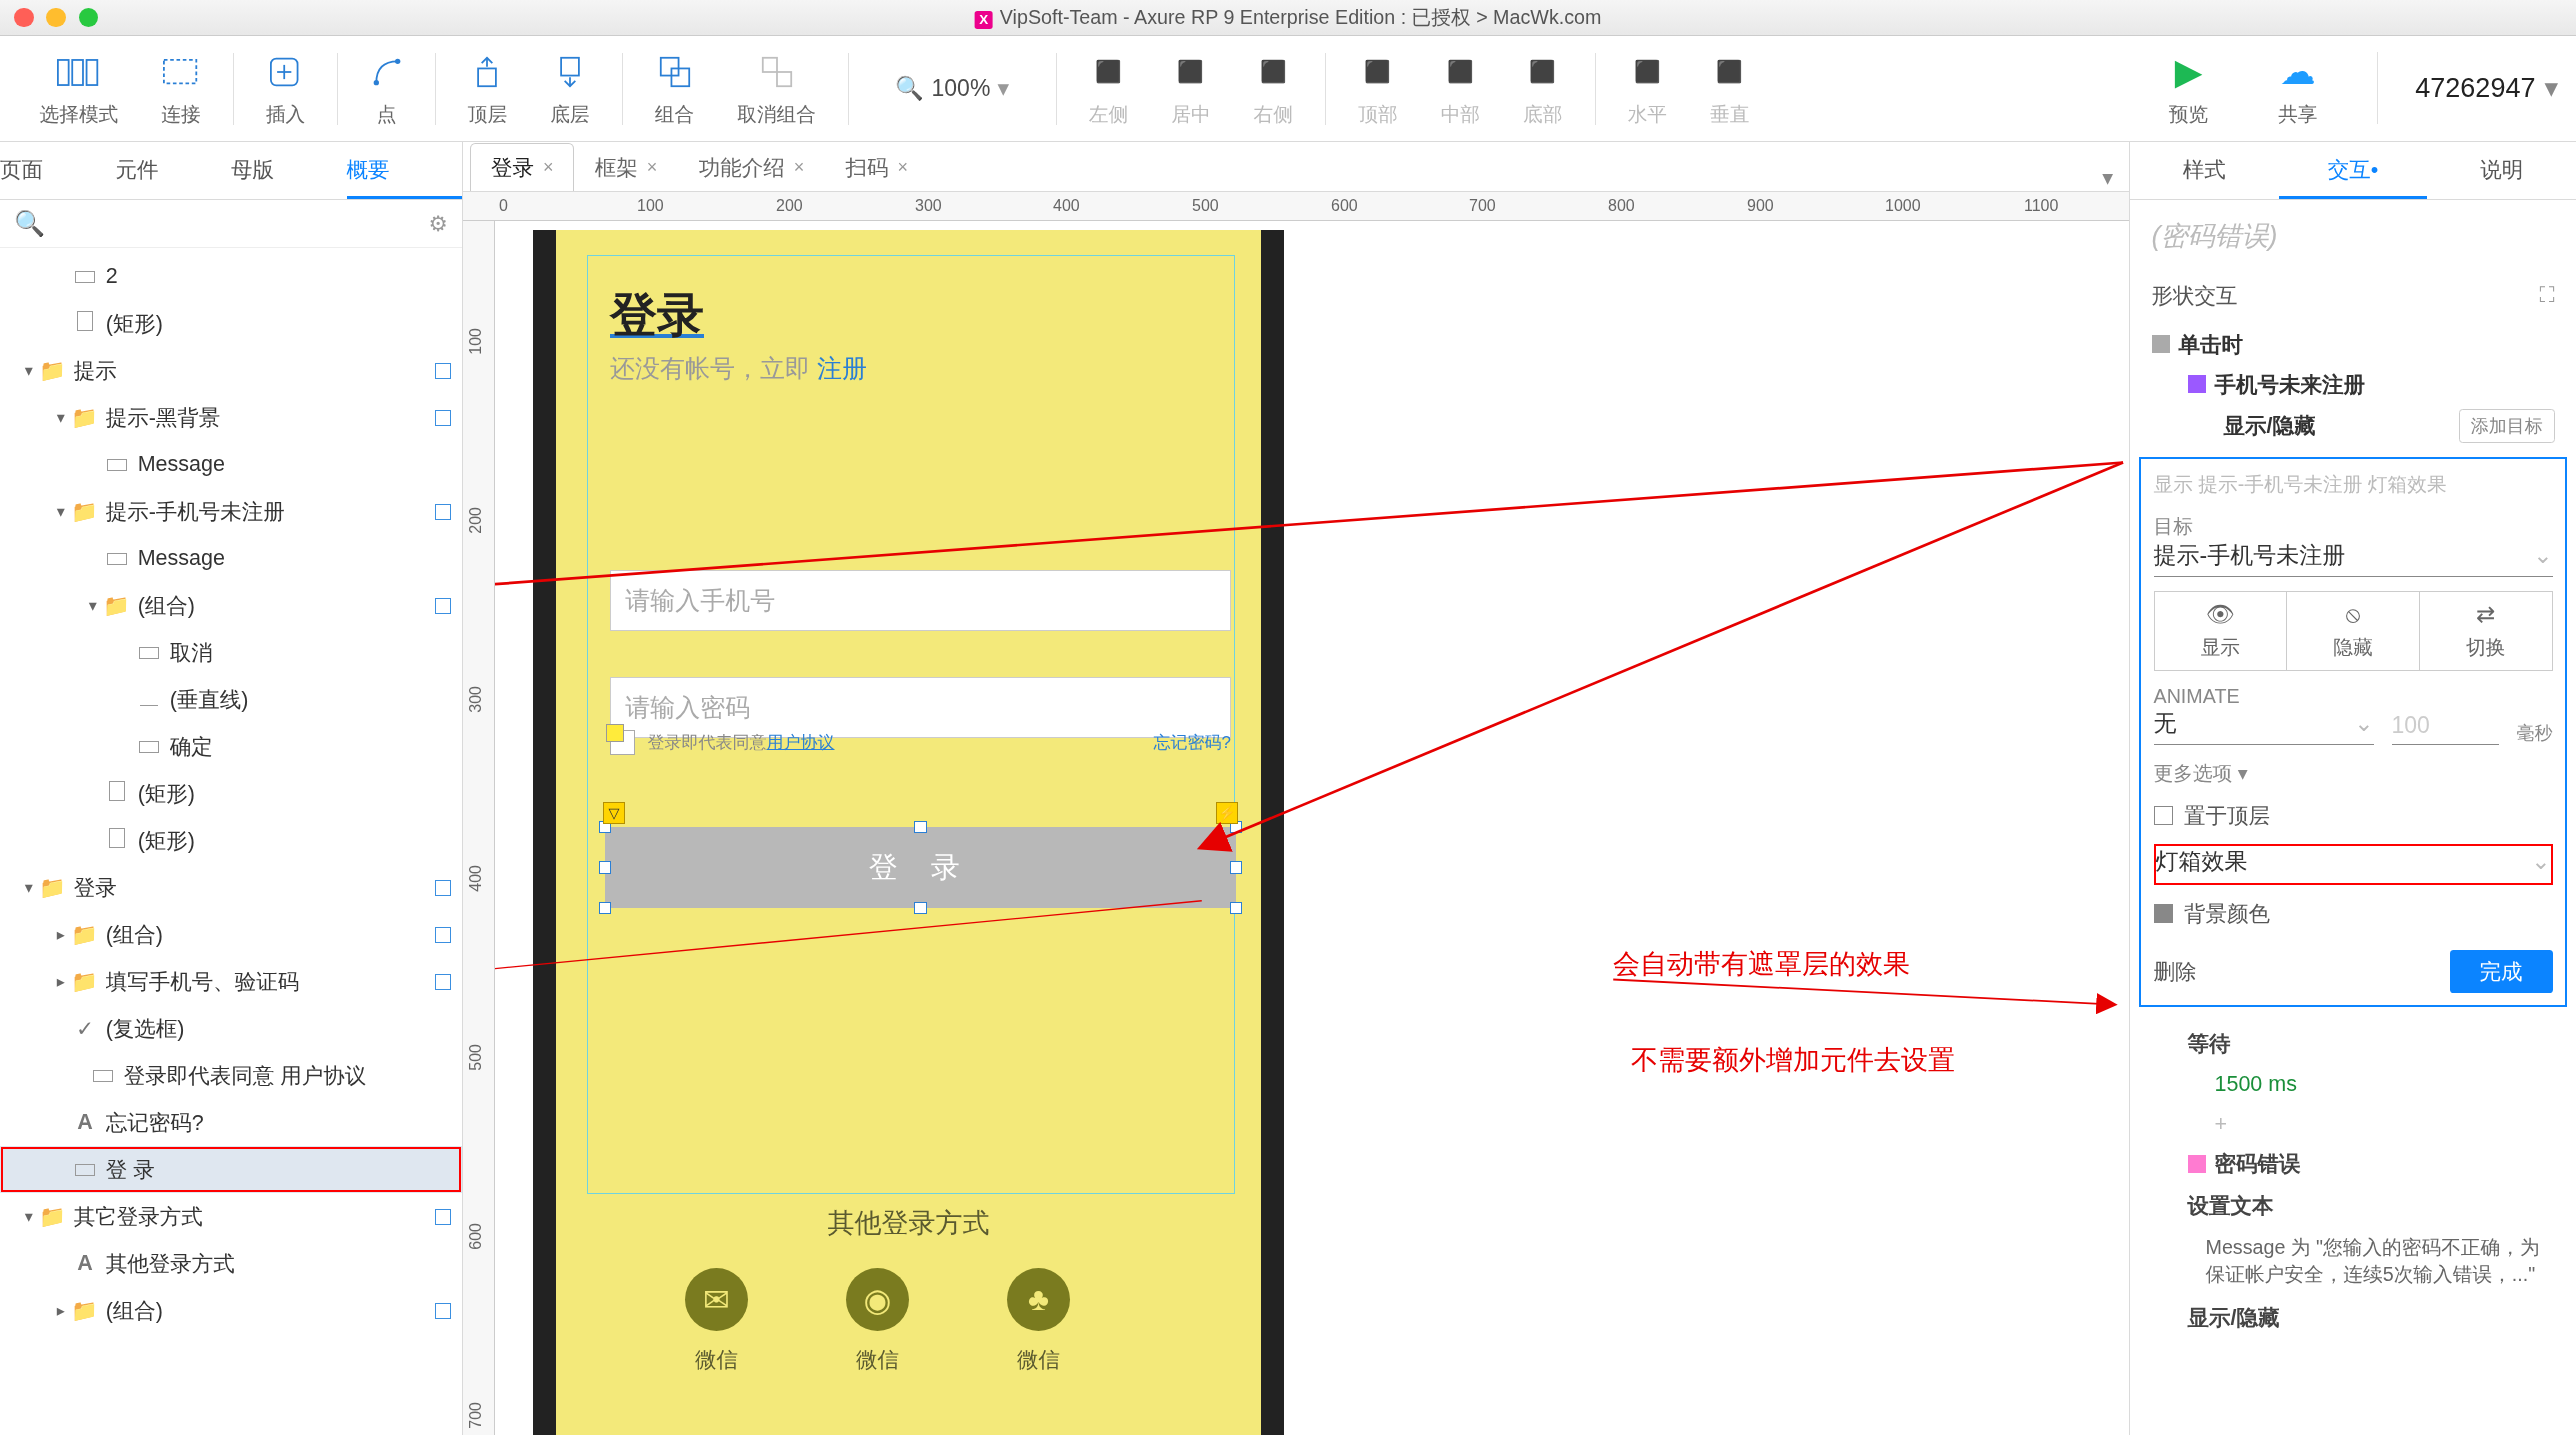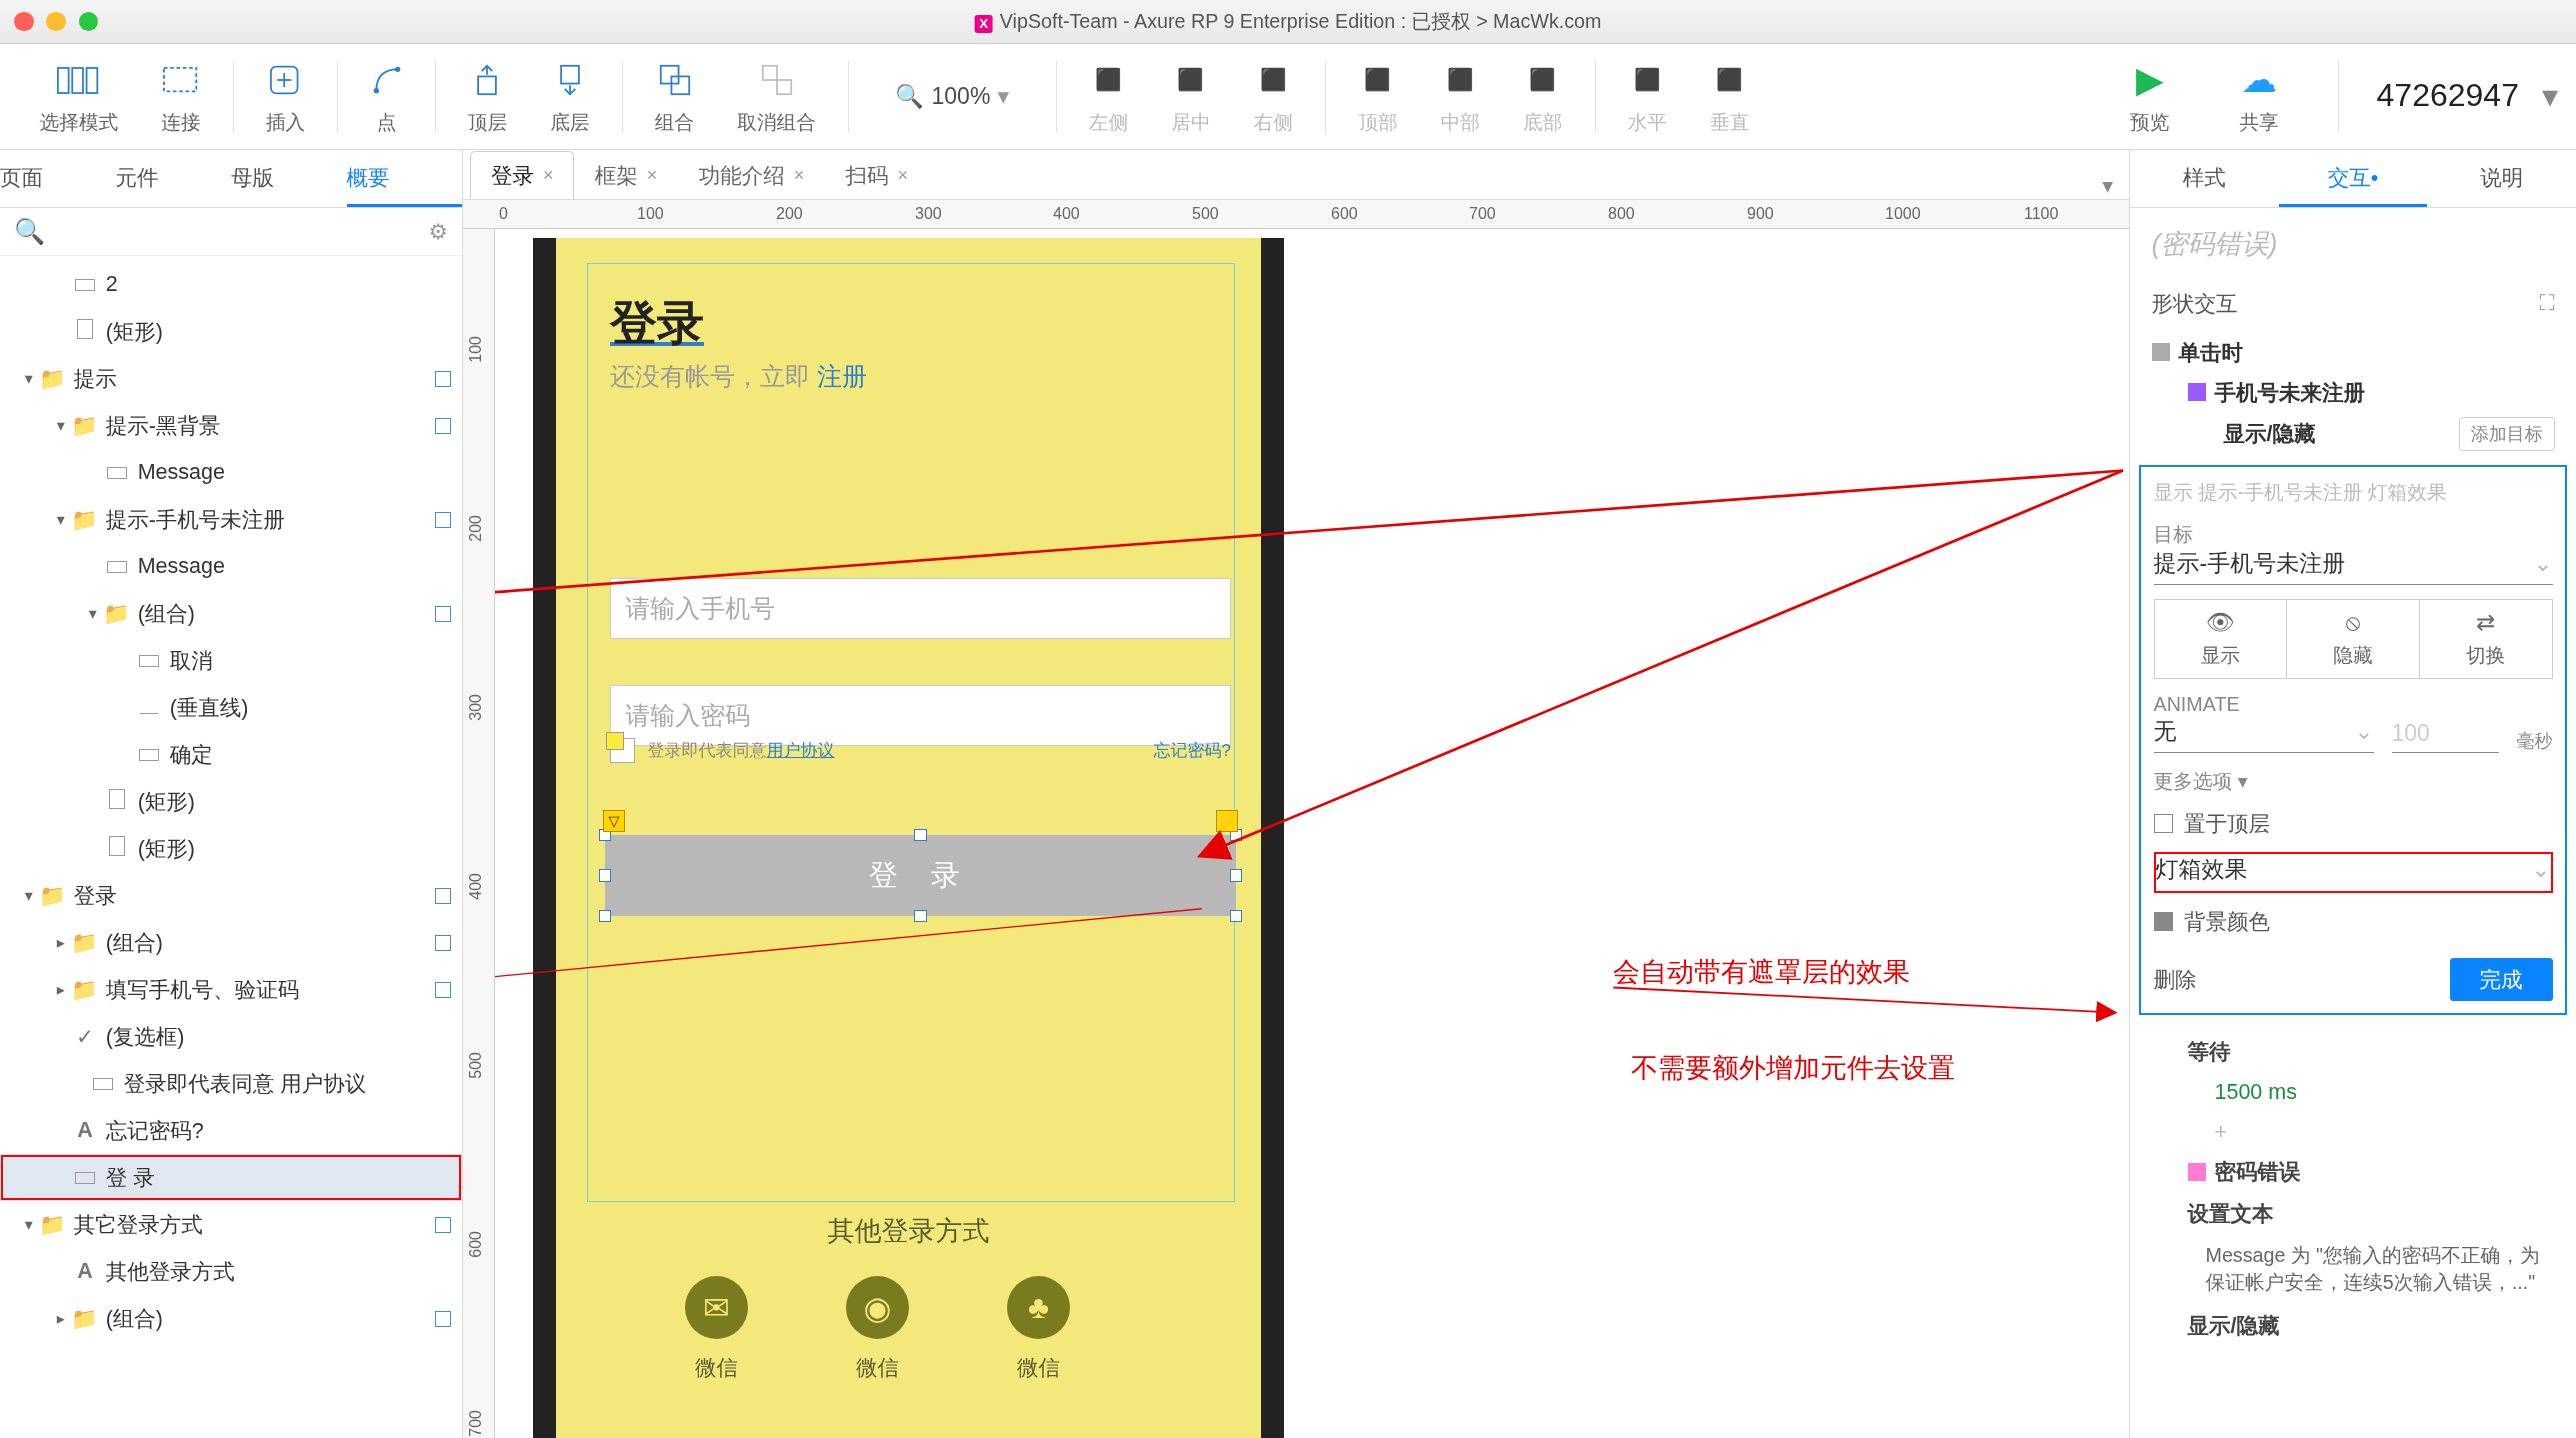--- a/index.html
+++ b/index.html
@@ -1,37 +1,37 @@
 <!DOCTYPE html>
 <html style="font-size:14.3px"><head>
 <meta charset="utf-8">
 <style>
 *{margin:0;padding:0;box-sizing:border-box;font-family:-apple-system,BlinkMacSystemFont,"PingFang SC","Helvetica Neue",sans-serif;}
 body{width:2576px;height:1438px;background:#fff;font-size:21.5px;color:#333;overflow:hidden;position:relative;}
 
 
-.titlebar{height:44px;background:linear-gradient(#f5f5f5,#e8e8e8);border-bottom:0.9px solid #ccc;display:flex;align-items:center;padding:0 14.3px;position:relative;}
+.titlebar{height:36px;background:linear-gradient(#f5f5f5,#e8e8e8);border-bottom:0.9px solid #ccc;display:flex;align-items:center;padding:0 14.3px;position:relative;}
 .tl-dots{display:flex;gap:12.5px;}
 .dot{width:19.7px;height:19.7px;border-radius:50%;}
 .dot.r{background:#ff5f57;}.dot.y{background:#ffbd2e;}.dot.g{background:#28c940;}
 .titlebar .title{position:absolute;left:50%;transform:translateX(-50%);font-size:19.7px;color:#555;}
 .ax-logo{display:inline-block;width:18px;height:18px;background:#ec008c;border-radius:2.7px;color:#fff;font-size:13.4px;font-weight:700;line-height:18px;text-align:center;margin-right:7.2px;}
 
 
 .toolbar{height:106px;border-bottom:0.9px solid #dadada;display:flex;align-items:center;padding:0 18px;gap:0;}
 .tb-group{display:flex;flex-direction:column;align-items:center;gap:5.4px;padding:9px 21.5px;}
 .tb-icon{height:47px;display:flex;align-items:center;justify-content:center;color:#2a7fd5;}
 .tb-icon.gray{color:#bfbfbf;}
 .tb-label{font-size:19.7px;color:#666;}
 .tb-sep{width:0.9px;height:72px;background:#e0e0e0;margin:0 10.7px;}
 .zoom{display:flex;align-items:center;gap:7.2px;color:#4a4a4a;font-size:23px;padding:0 36px;}
 .zoom .mag{color:#2a7fd5;}
 .spacer{flex:1;}
 .tb-right{display:flex;align-items:center;gap:27px;}
-.user-id{font-size:32px;color:#222;display:flex;align-items:flex-start;gap:23px;}
+.user-id{font-size:27px;color:#222;display:flex;align-items:flex-end;gap:9px;}
 
 
 .main{display:flex;height:calc(100% - 39px - 106px);}
 
 
 .left{width:463px;border-right:0.9px solid #dadada;display:flex;flex-direction:column;}
 .ltabs{display:flex;border-bottom:0.9px solid #dadada;}
 .ltab{flex:1;text-align:left;padding:12.5px 0;font-size:21.5px;color:#555;cursor:pointer;}
 .ltab.active{color:#0b84ff;border-bottom:3.6px solid #0b84ff;}
 .lsearch{display:flex;align-items:center;padding:9px 14.3px;border-bottom:0.9px solid #eee;}

